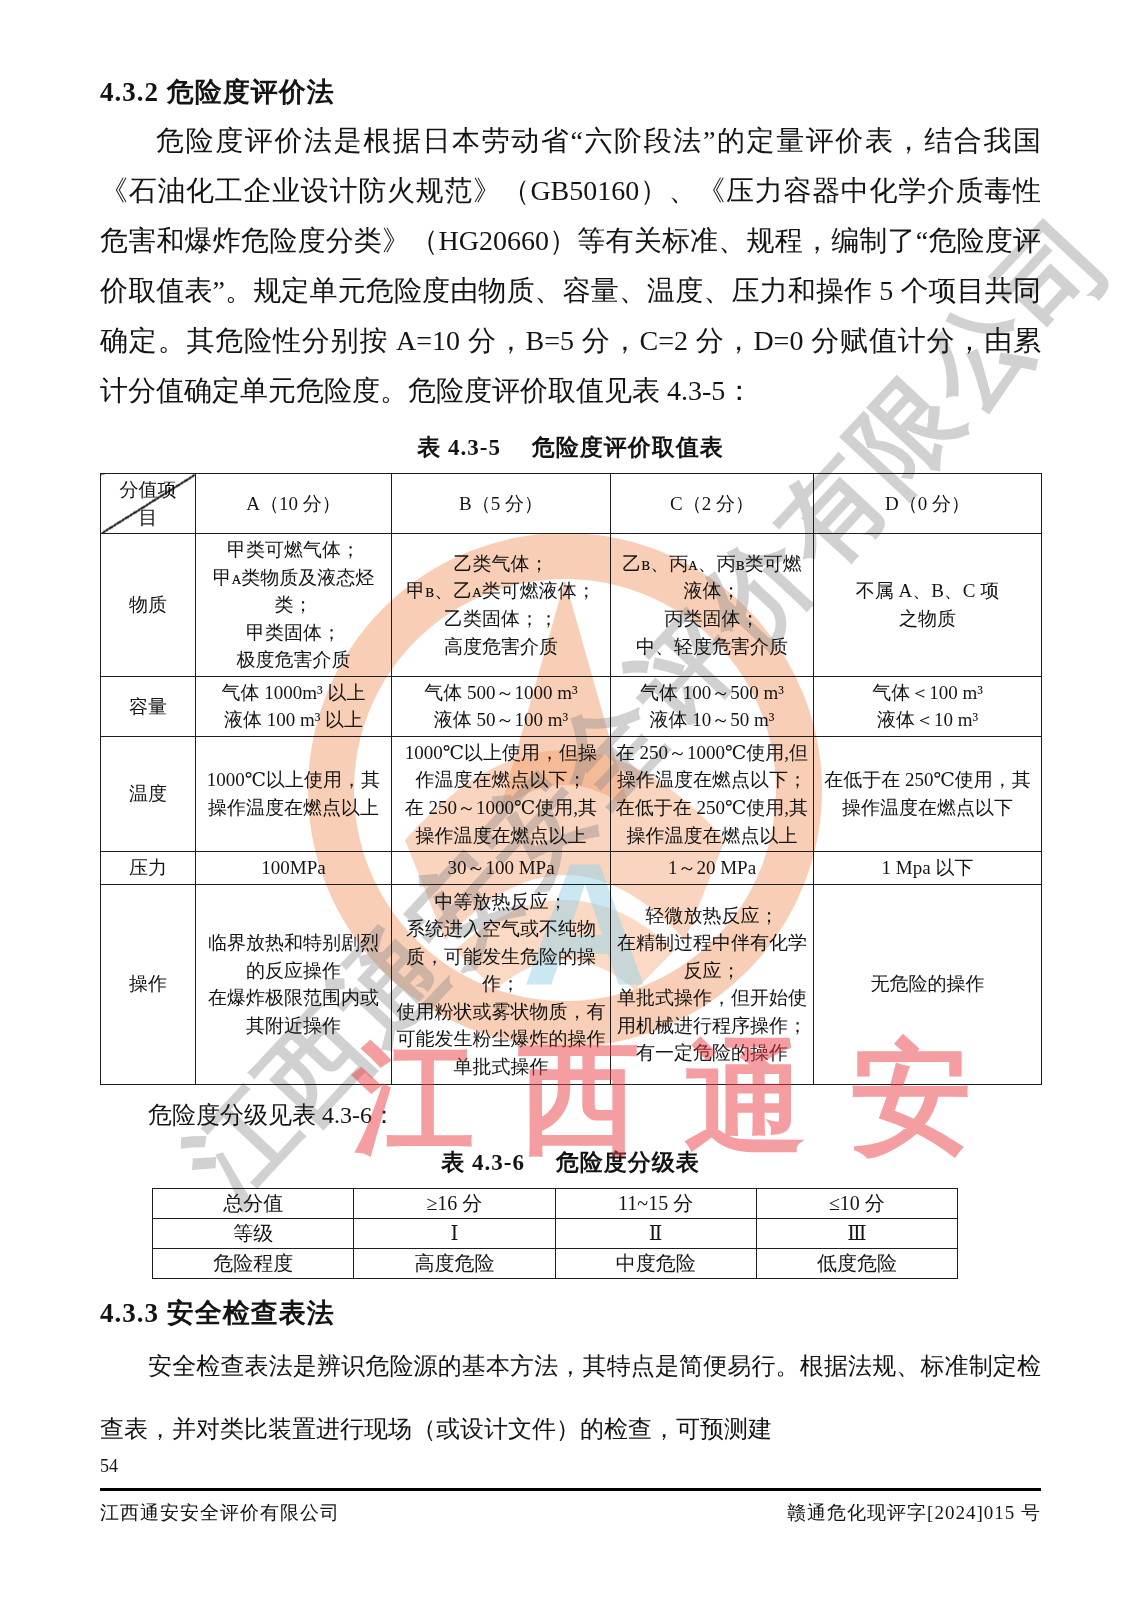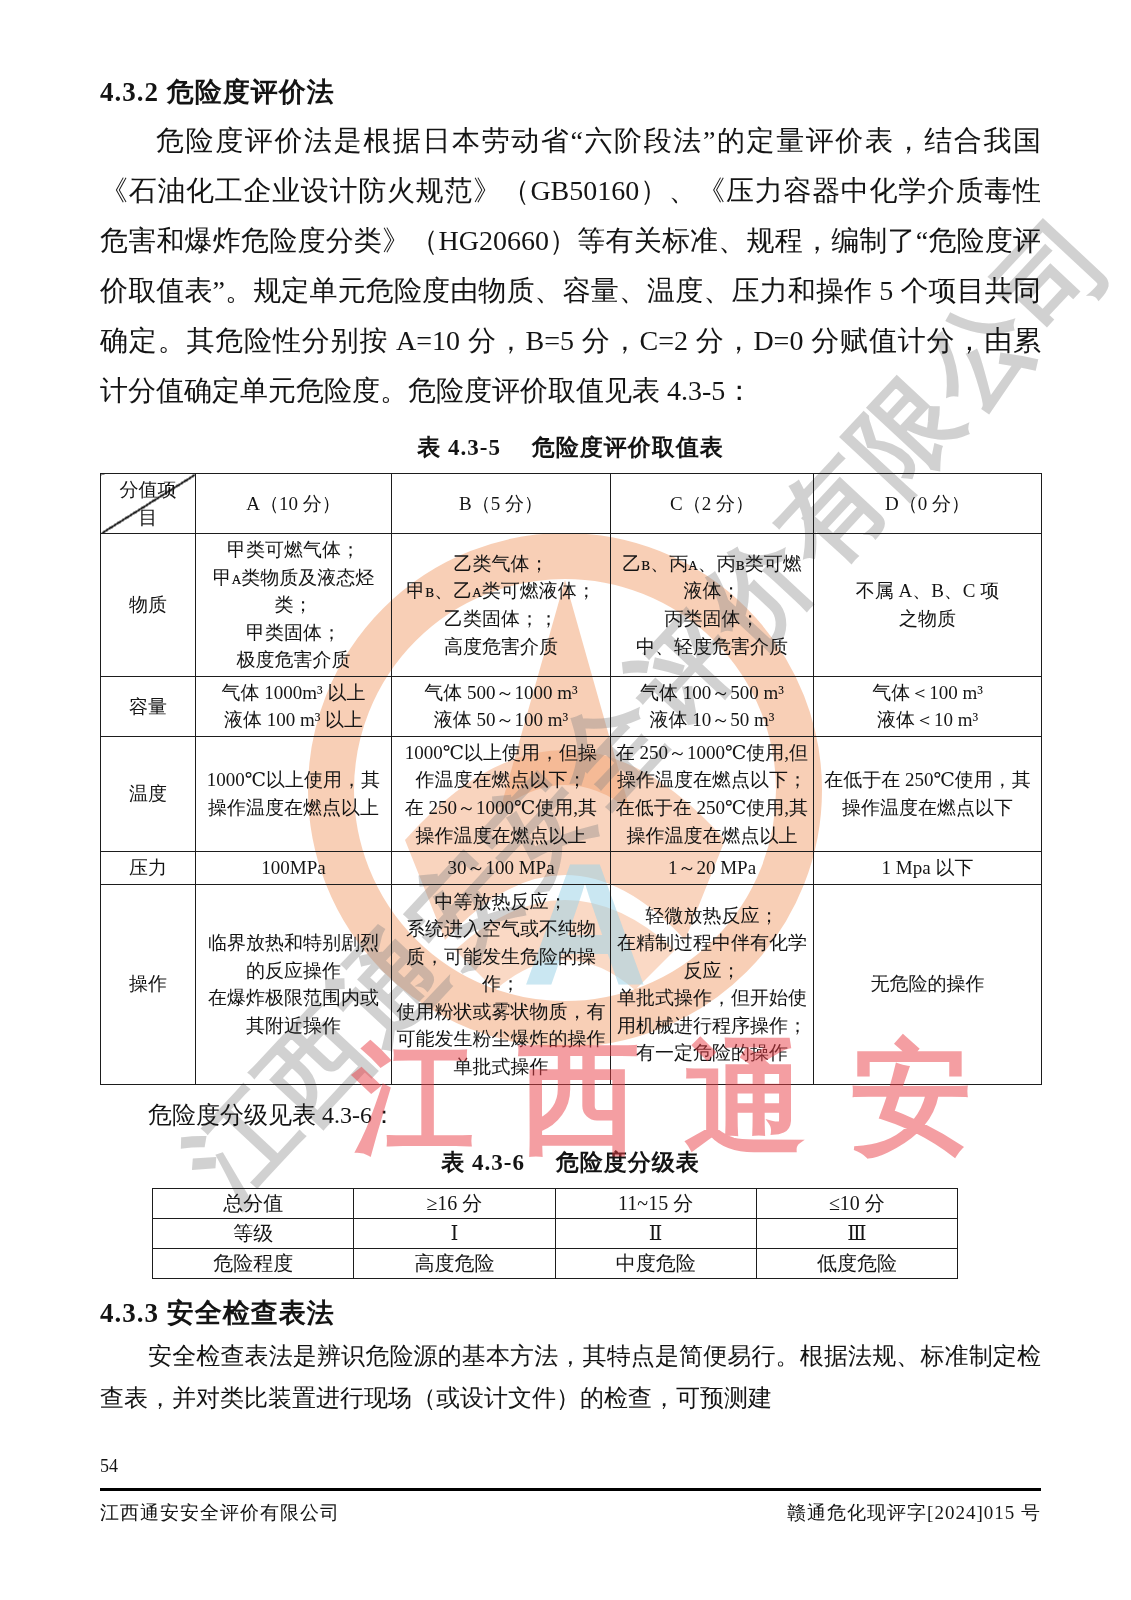--- a/index.html
+++ b/index.html
@@ -4,21 +4,21 @@
 <style>
   html,body{margin:0;padding:0;background:#e9e9e9;}
   .page{position:relative;width:1131px;height:1600px;background:#ffffff;margin:0 auto;
         overflow:hidden;font-family:"Liberation Serif","DejaVu Serif",serif;color:#141414;}
   .content{position:absolute;left:100px;top:58px;width:941px;z-index:2;}
   .doc-header{text-align:center;font-size:20px;letter-spacing:2px;padding-bottom:9px;
               border-bottom:3px solid #000;}
   .sec-heading{font-family:Liberation Serif, serif;font-weight:bold;
                font-size:27px;letter-spacing:1px;margin:16px 0 4px 0;}
   .para{font-size:28px;line-height:50px;text-align:justify;text-indent:2em;margin:6px 0 0 0;}
-  .para2{font-size:24px;line-height:42px;text-align:justify;text-indent:2em;margin:4px 0 0 0;}
+  .para2{font-size:24px;line-height:63px;text-align:justify;text-indent:2em;margin:4px 0 0 0;}
   .tbl-title{text-align:center;font-size:23px;margin:16px 0 10px 0;letter-spacing:1px;font-weight:bold;}
   table{border-collapse:collapse;table-layout:fixed;}
   .t1{width:941px;font-size:19px;text-align:center;padding-left:37px;}
   .t1 td{border:1.6px solid #1d1d1d;padding:2px 4px;vertical-align:middle;
          white-space:pre-line;line-height:1.45;}
   .corner-cell{position:relative;font-size:19px;line-height:1.3;
     background:linear-gradient(to bottom right,transparent calc(50% - 1px),
       #1d1d1d calc(50% - 1px),#1d1d1d calc(50% + 1px),transparent calc(50% + 1px));}
   .note{font-size:24px;text-indent:2em;margin:14px 0 0 0;}
   .t2{width:806px;margin-left:52px;font-size:20px;text-align:center;}

